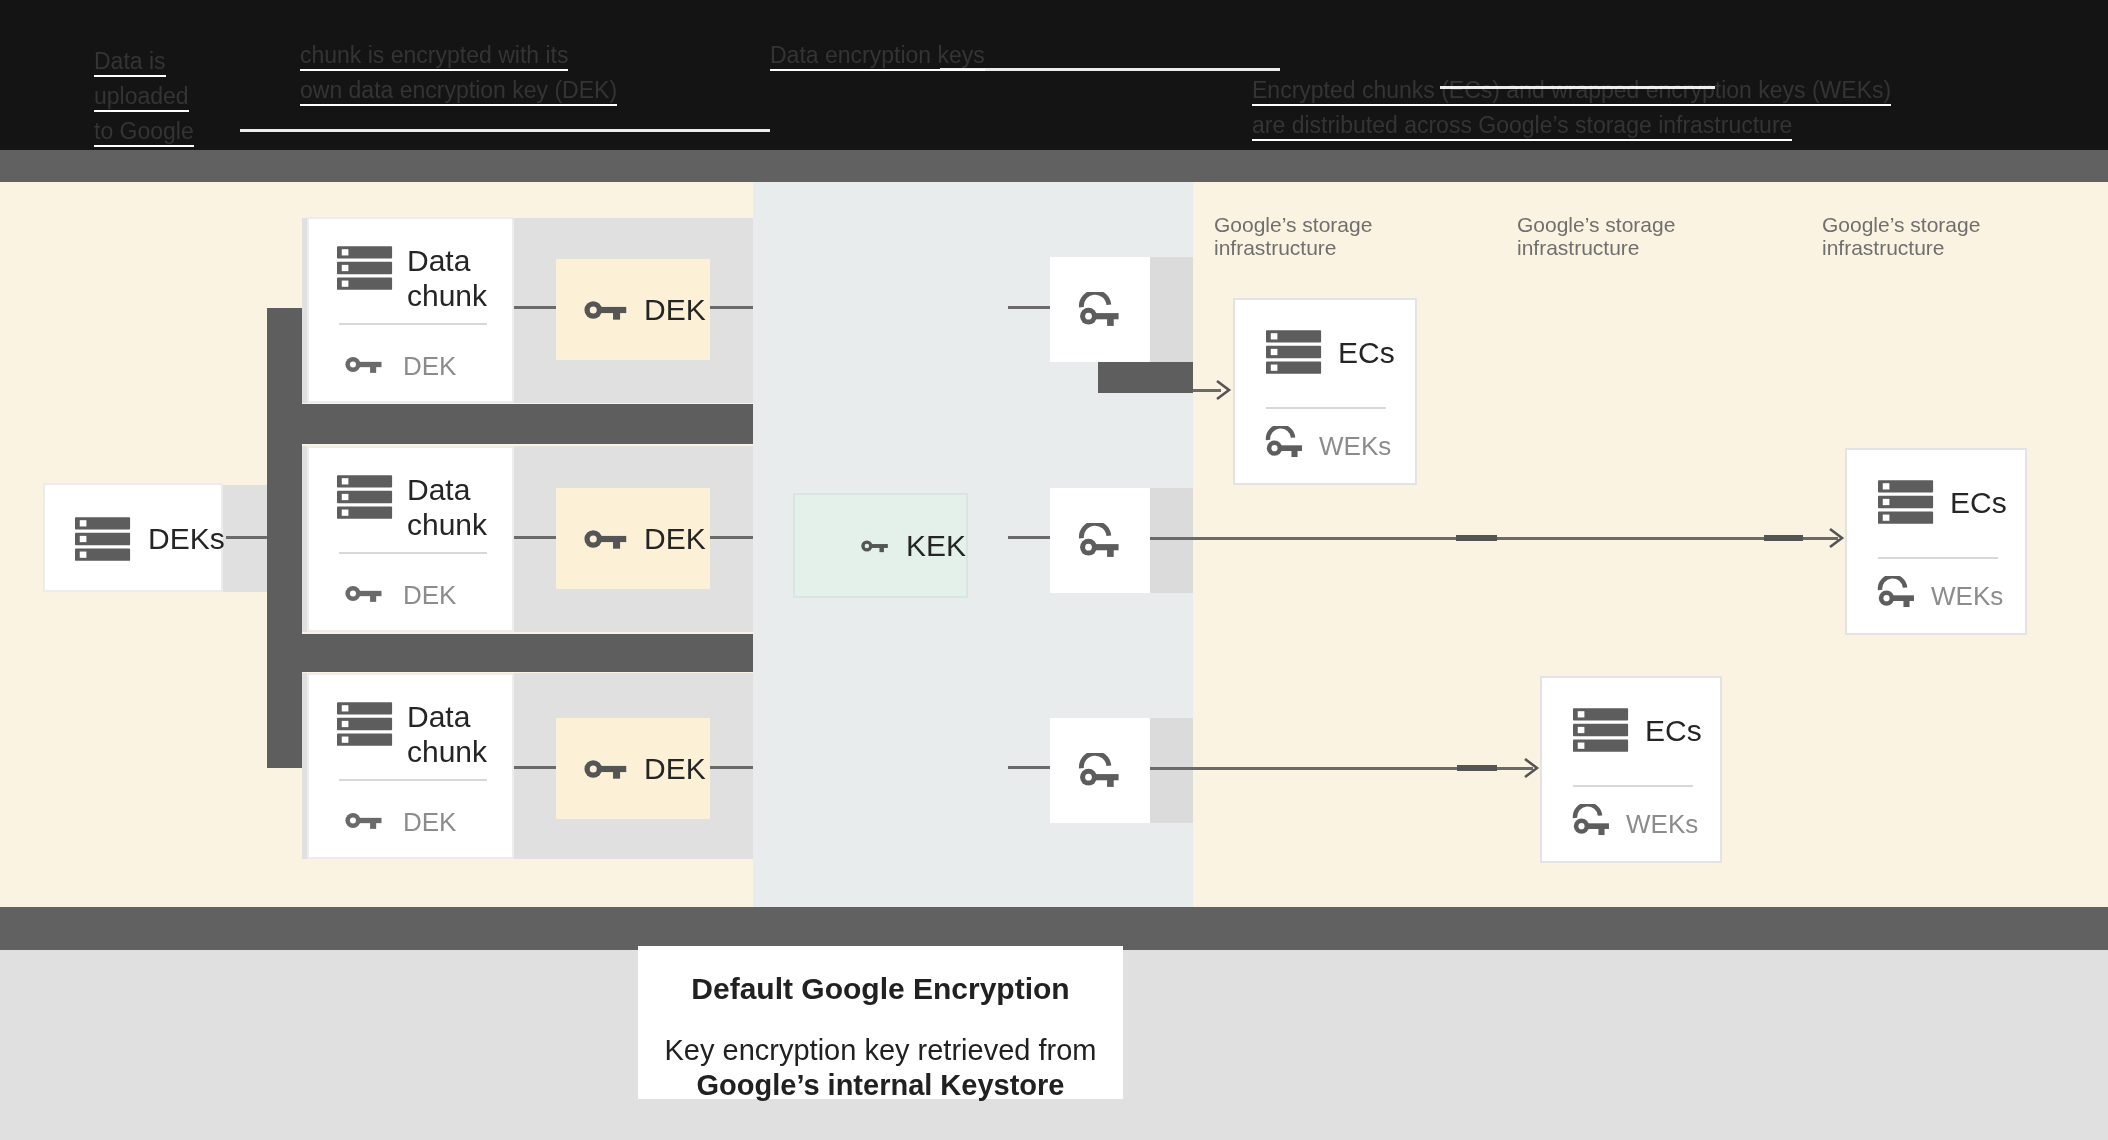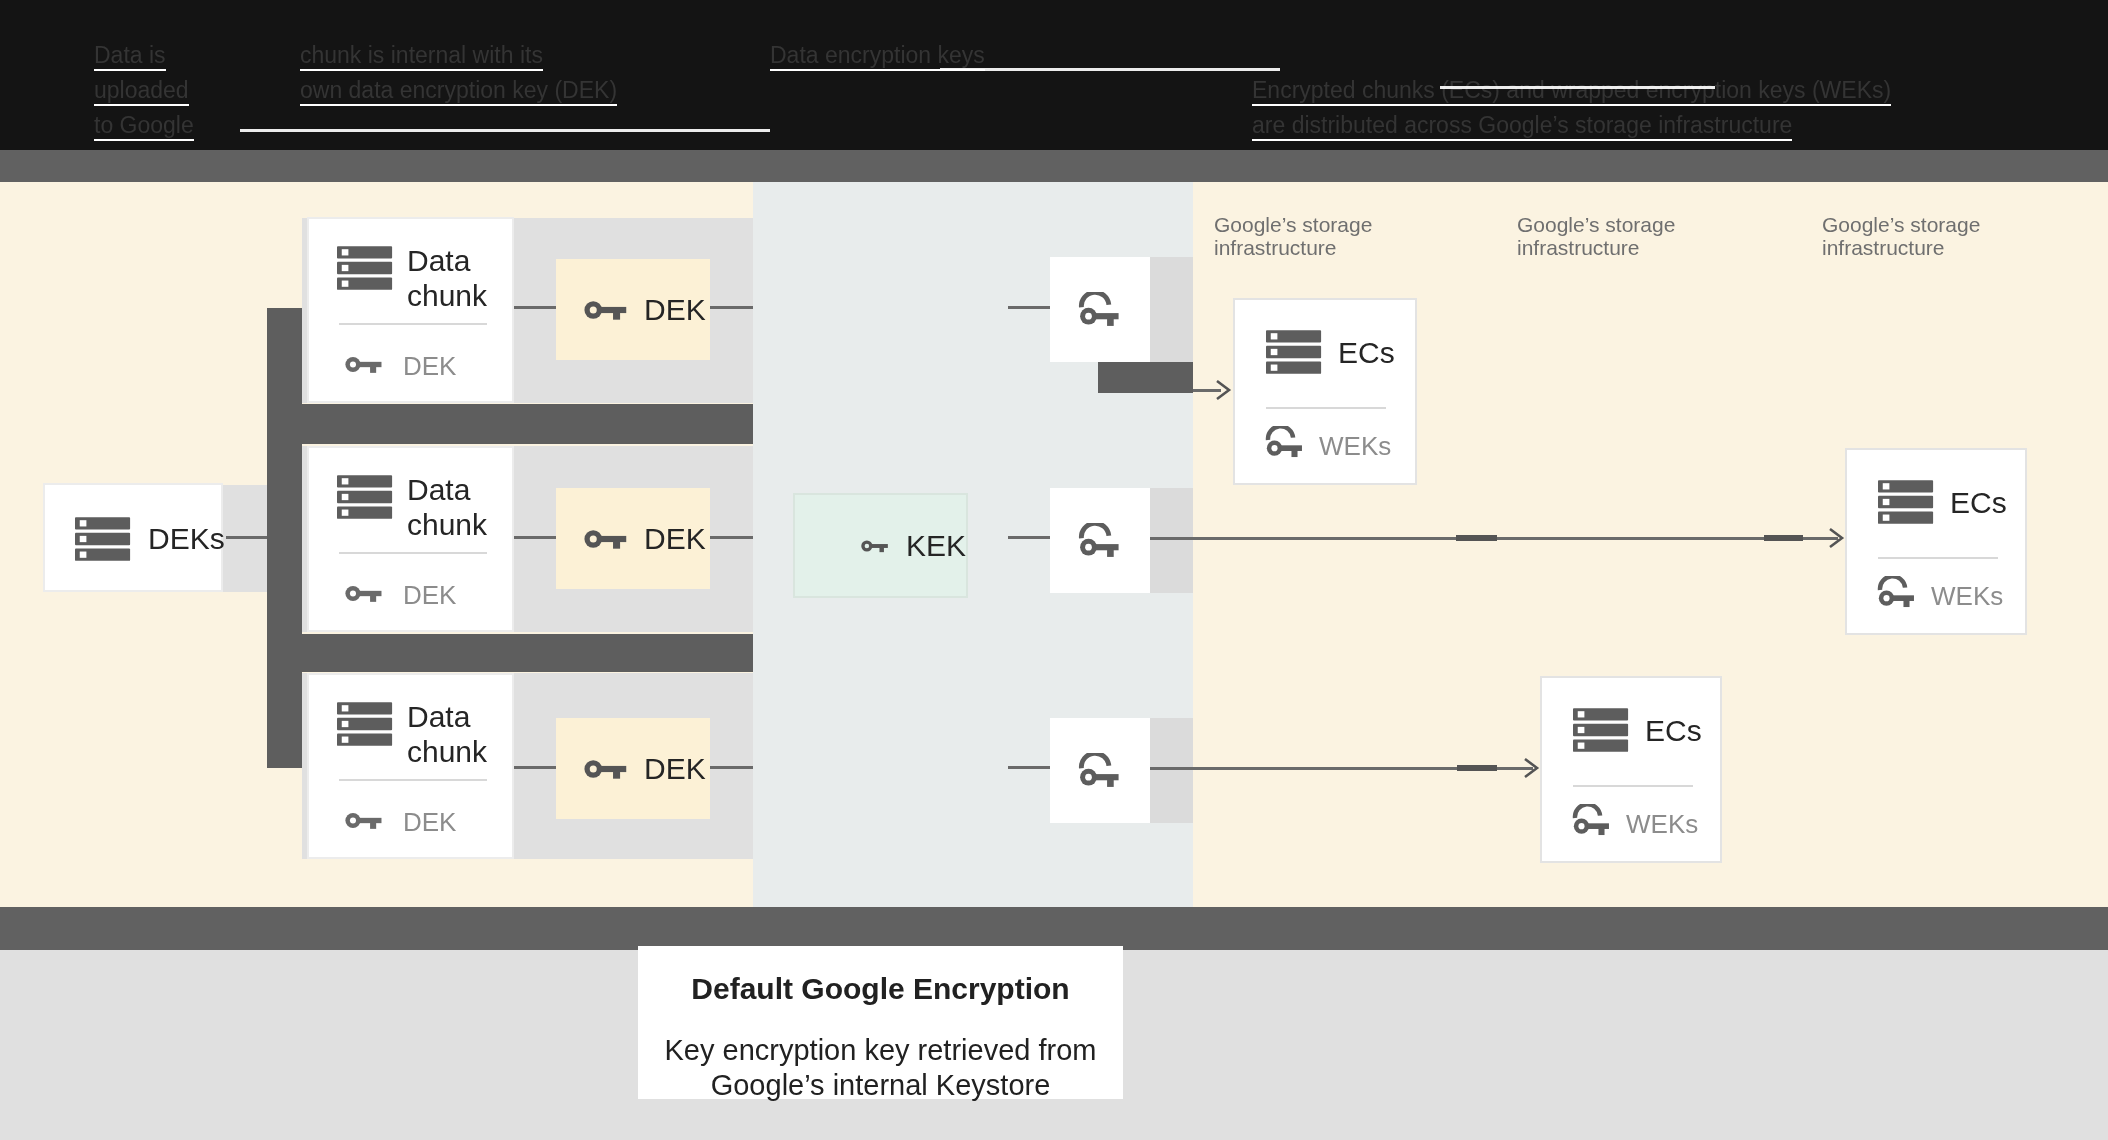--- a/index.html
+++ b/index.html
@@ -42,43 +42,43 @@
   .divider { position:absolute; height:2px; background:#D8D8D8; }
   .storage-lbl { position:absolute; color:var(--storage); font-size:21px; line-height:23px; }
 
   .chunk-title { position:absolute; left:98px; top:24px; width:120px; color:var(--ink); font-size:30px; line-height:35px; }
 
   
   .footer { left:0; top:950px; width:2108px; height:190px; background:#E0E0E0; }
   .caption { left:638px; top:946px; width:485px; height:153px; background:#ffffff; text-align:center; color:#212121; }
   .caption .t { font-size:30px; font-weight:bold; margin-top:26px; }
   .caption .s1 { font-size:29px; margin-top:28px; }
-  .caption .s2 { font-size:29px; font-weight:normal; margin-top:2px; }
+  .caption .s2 { font-size:29px; font-weight:bold; margin-top:2px; }
 
   svg { display:block; }
   .ico-servers { width:57px; height:44px; }
   .ico-key-sm { width:38px; height:25px; }
   .ico-key-md { width:44px; height:28px; }
   .ico-wkey { width:46px; height:36px; }
   .ico-wkey-sm { width:42px; height:33px; }
   .arrowhead { position:absolute; width:18px; height:24px; }
 </style>
 </head>
 <body>
 
 <div class="stage" style="--header-bg: #141414; --header-text: #343434; --underline: #FFFFFF; --bar: #5E5E5E; --cream: #FBF3E1; --panel: #E8ECEC; --band: #E0E0E0; --strip: #DBDBDB; --dek: #FCF1D6; --kek: #E3F1EA; --kekborder: #D9E5DE; --ink: #252525; --gray: #8C8C8C; --storage: #6F6F6F; --line: #6A6A6A; --seg: #545454; --icon: #5D5D5D;">
 
   <div class="abs hdr">
-    <div class="hstep" style="left:94px; top:38px; width:200px;">
+    <div class="hstep" style="left:94px; top:44px; width:200px;">
       <div class="hl"><span>Data is</span></div>
       <div class="hl"><span>uploaded</span></div>
       <div class="hl"><span>to Google</span></div>
     </div>
     <div class="hstep" style="left:300px; top:38px; width:420px;">
-      <div class="hl"><span>chunk is internal with its</span></div>
+      <div class="hl"><span>chunk is encrypted with its</span></div>
       <div class="hl"><span>own data encryption key (DEK)</span></div>
     </div>
     <div class="hstep" style="left:770px; top:38px; width:400px;">
       <div class="hl"><span>Data encryption keys</span></div>
     </div>
     <div class="hstep" style="left:1252px; top:73px; width:660px;">
       <div class="hl"><span>Encrypted chunks (ECs) and wrapped encryption keys (WEKs)</span></div>
       <div class="hl"><span>are distributed across Google’s storage infrastructure</span></div>
     </div>
     <div class="strayline" style="left:240px; top:129px; width:530px;"></div>

